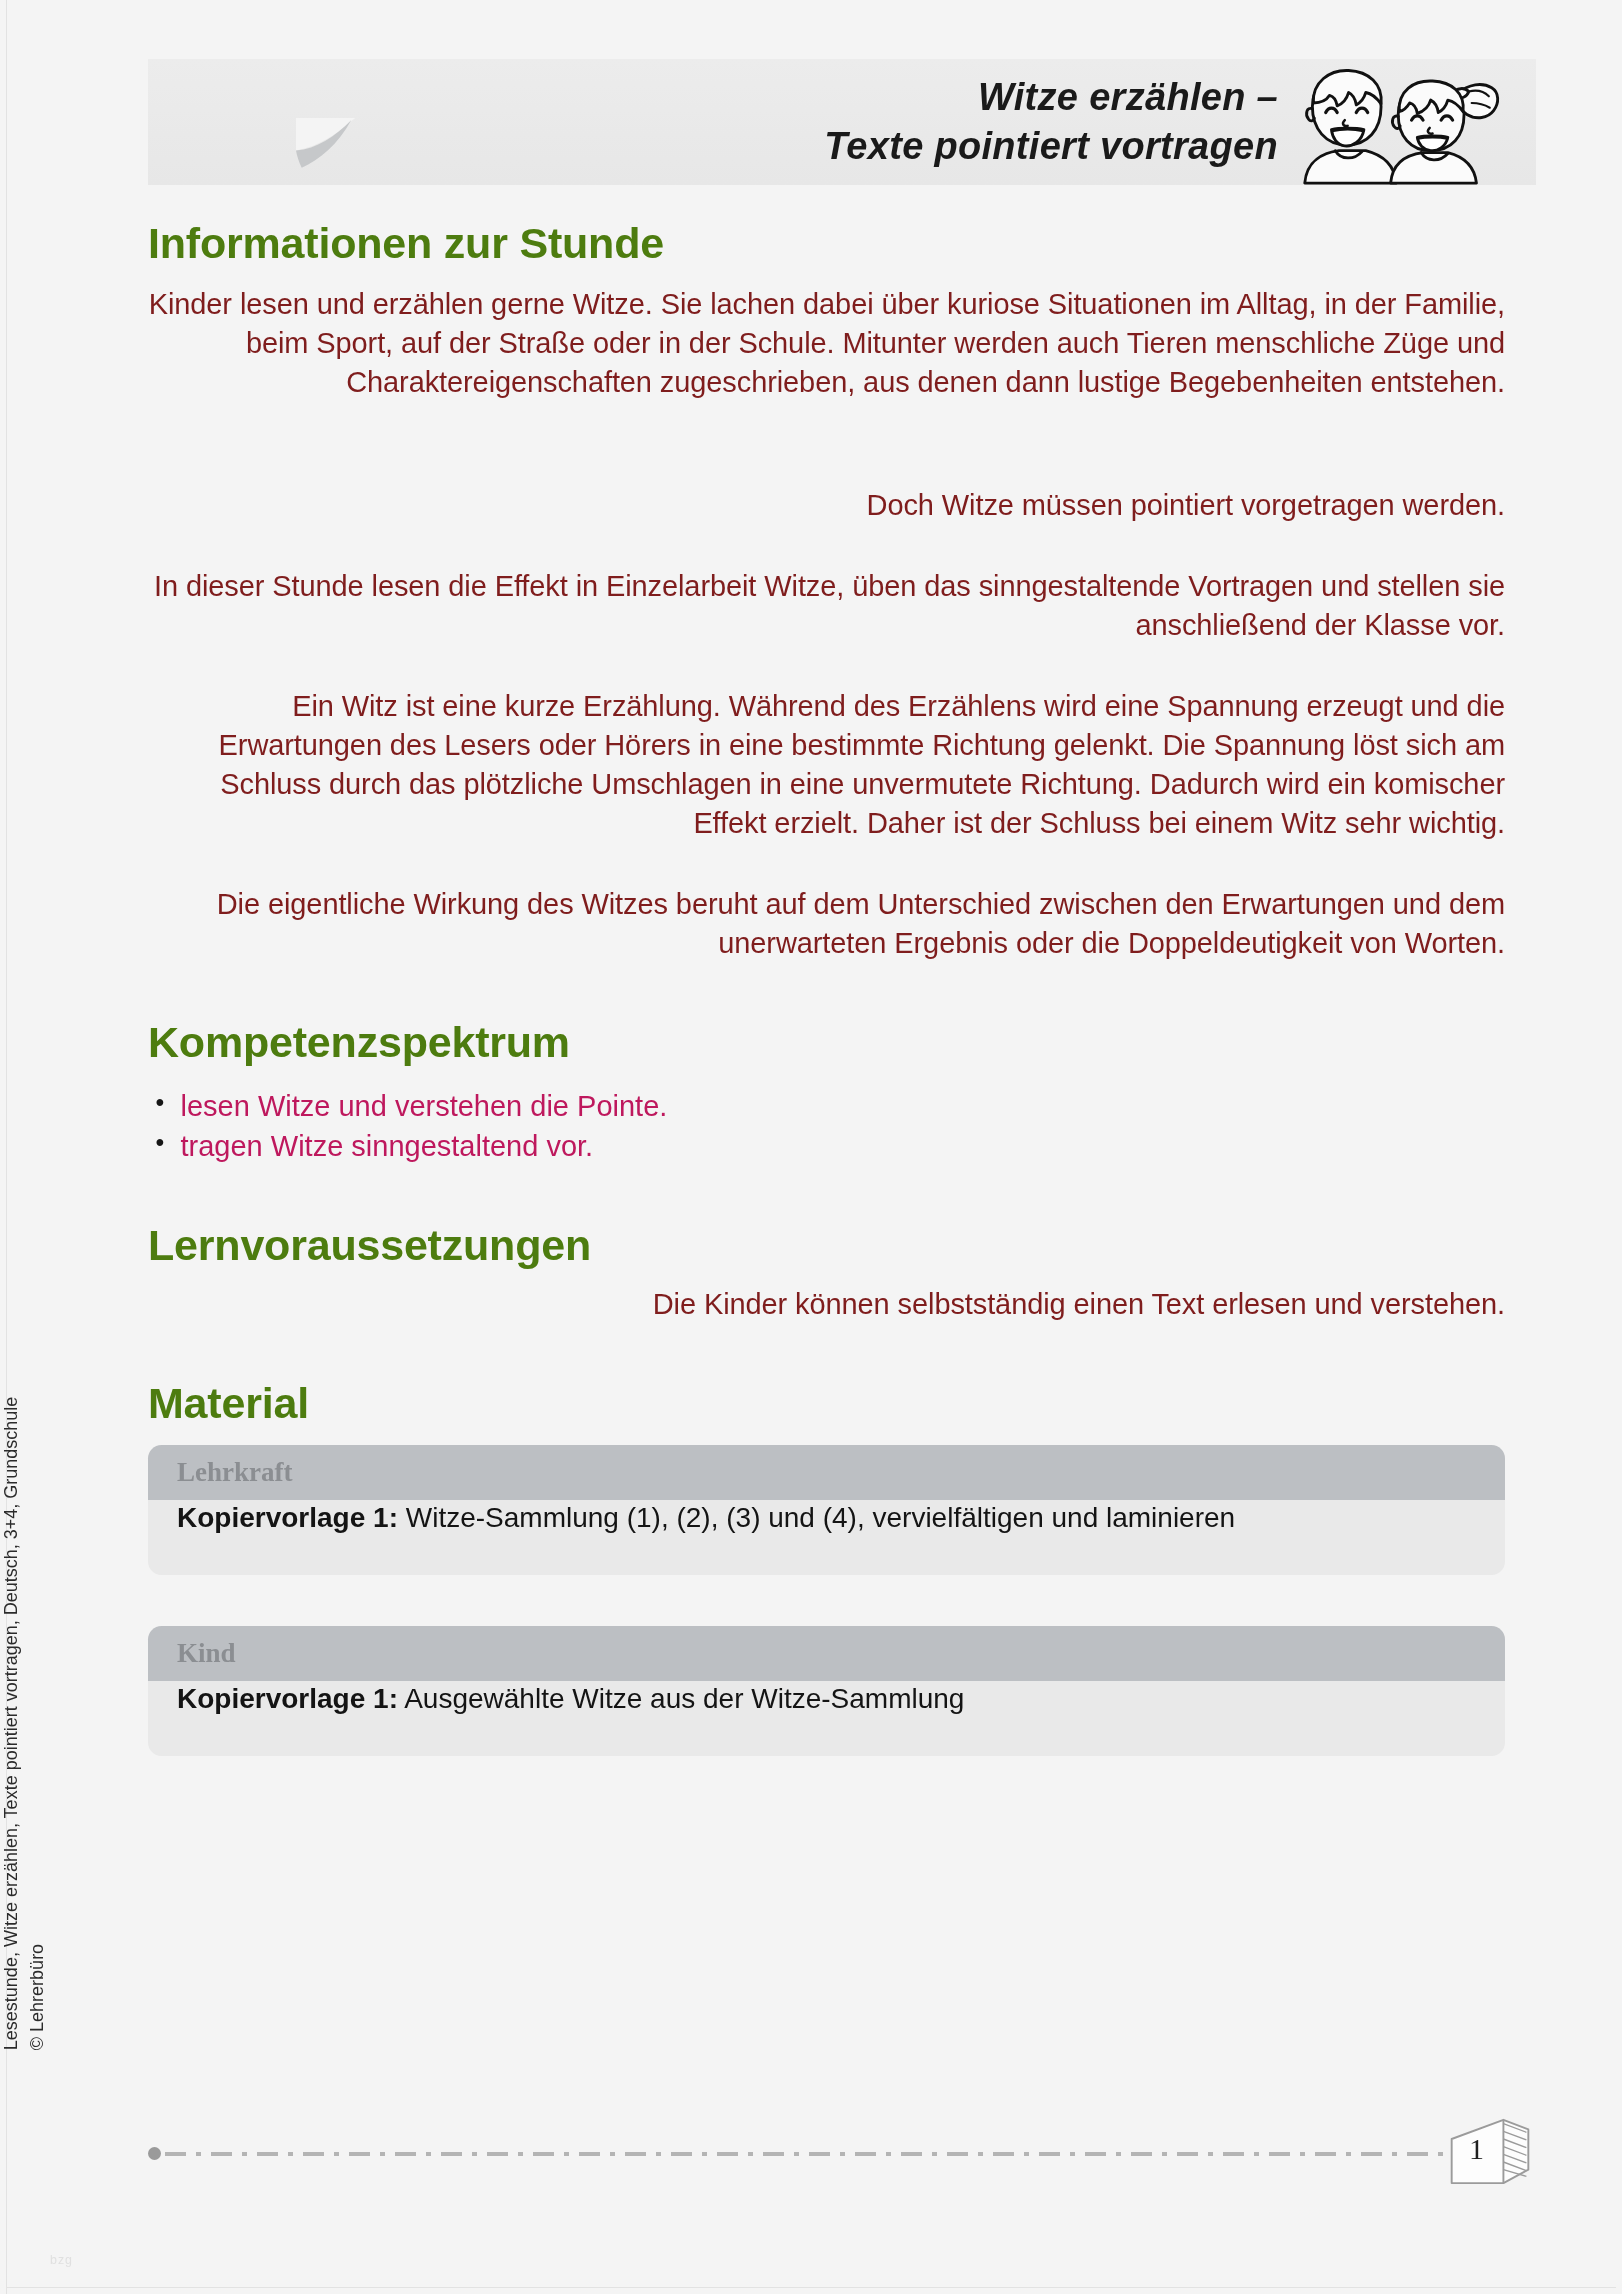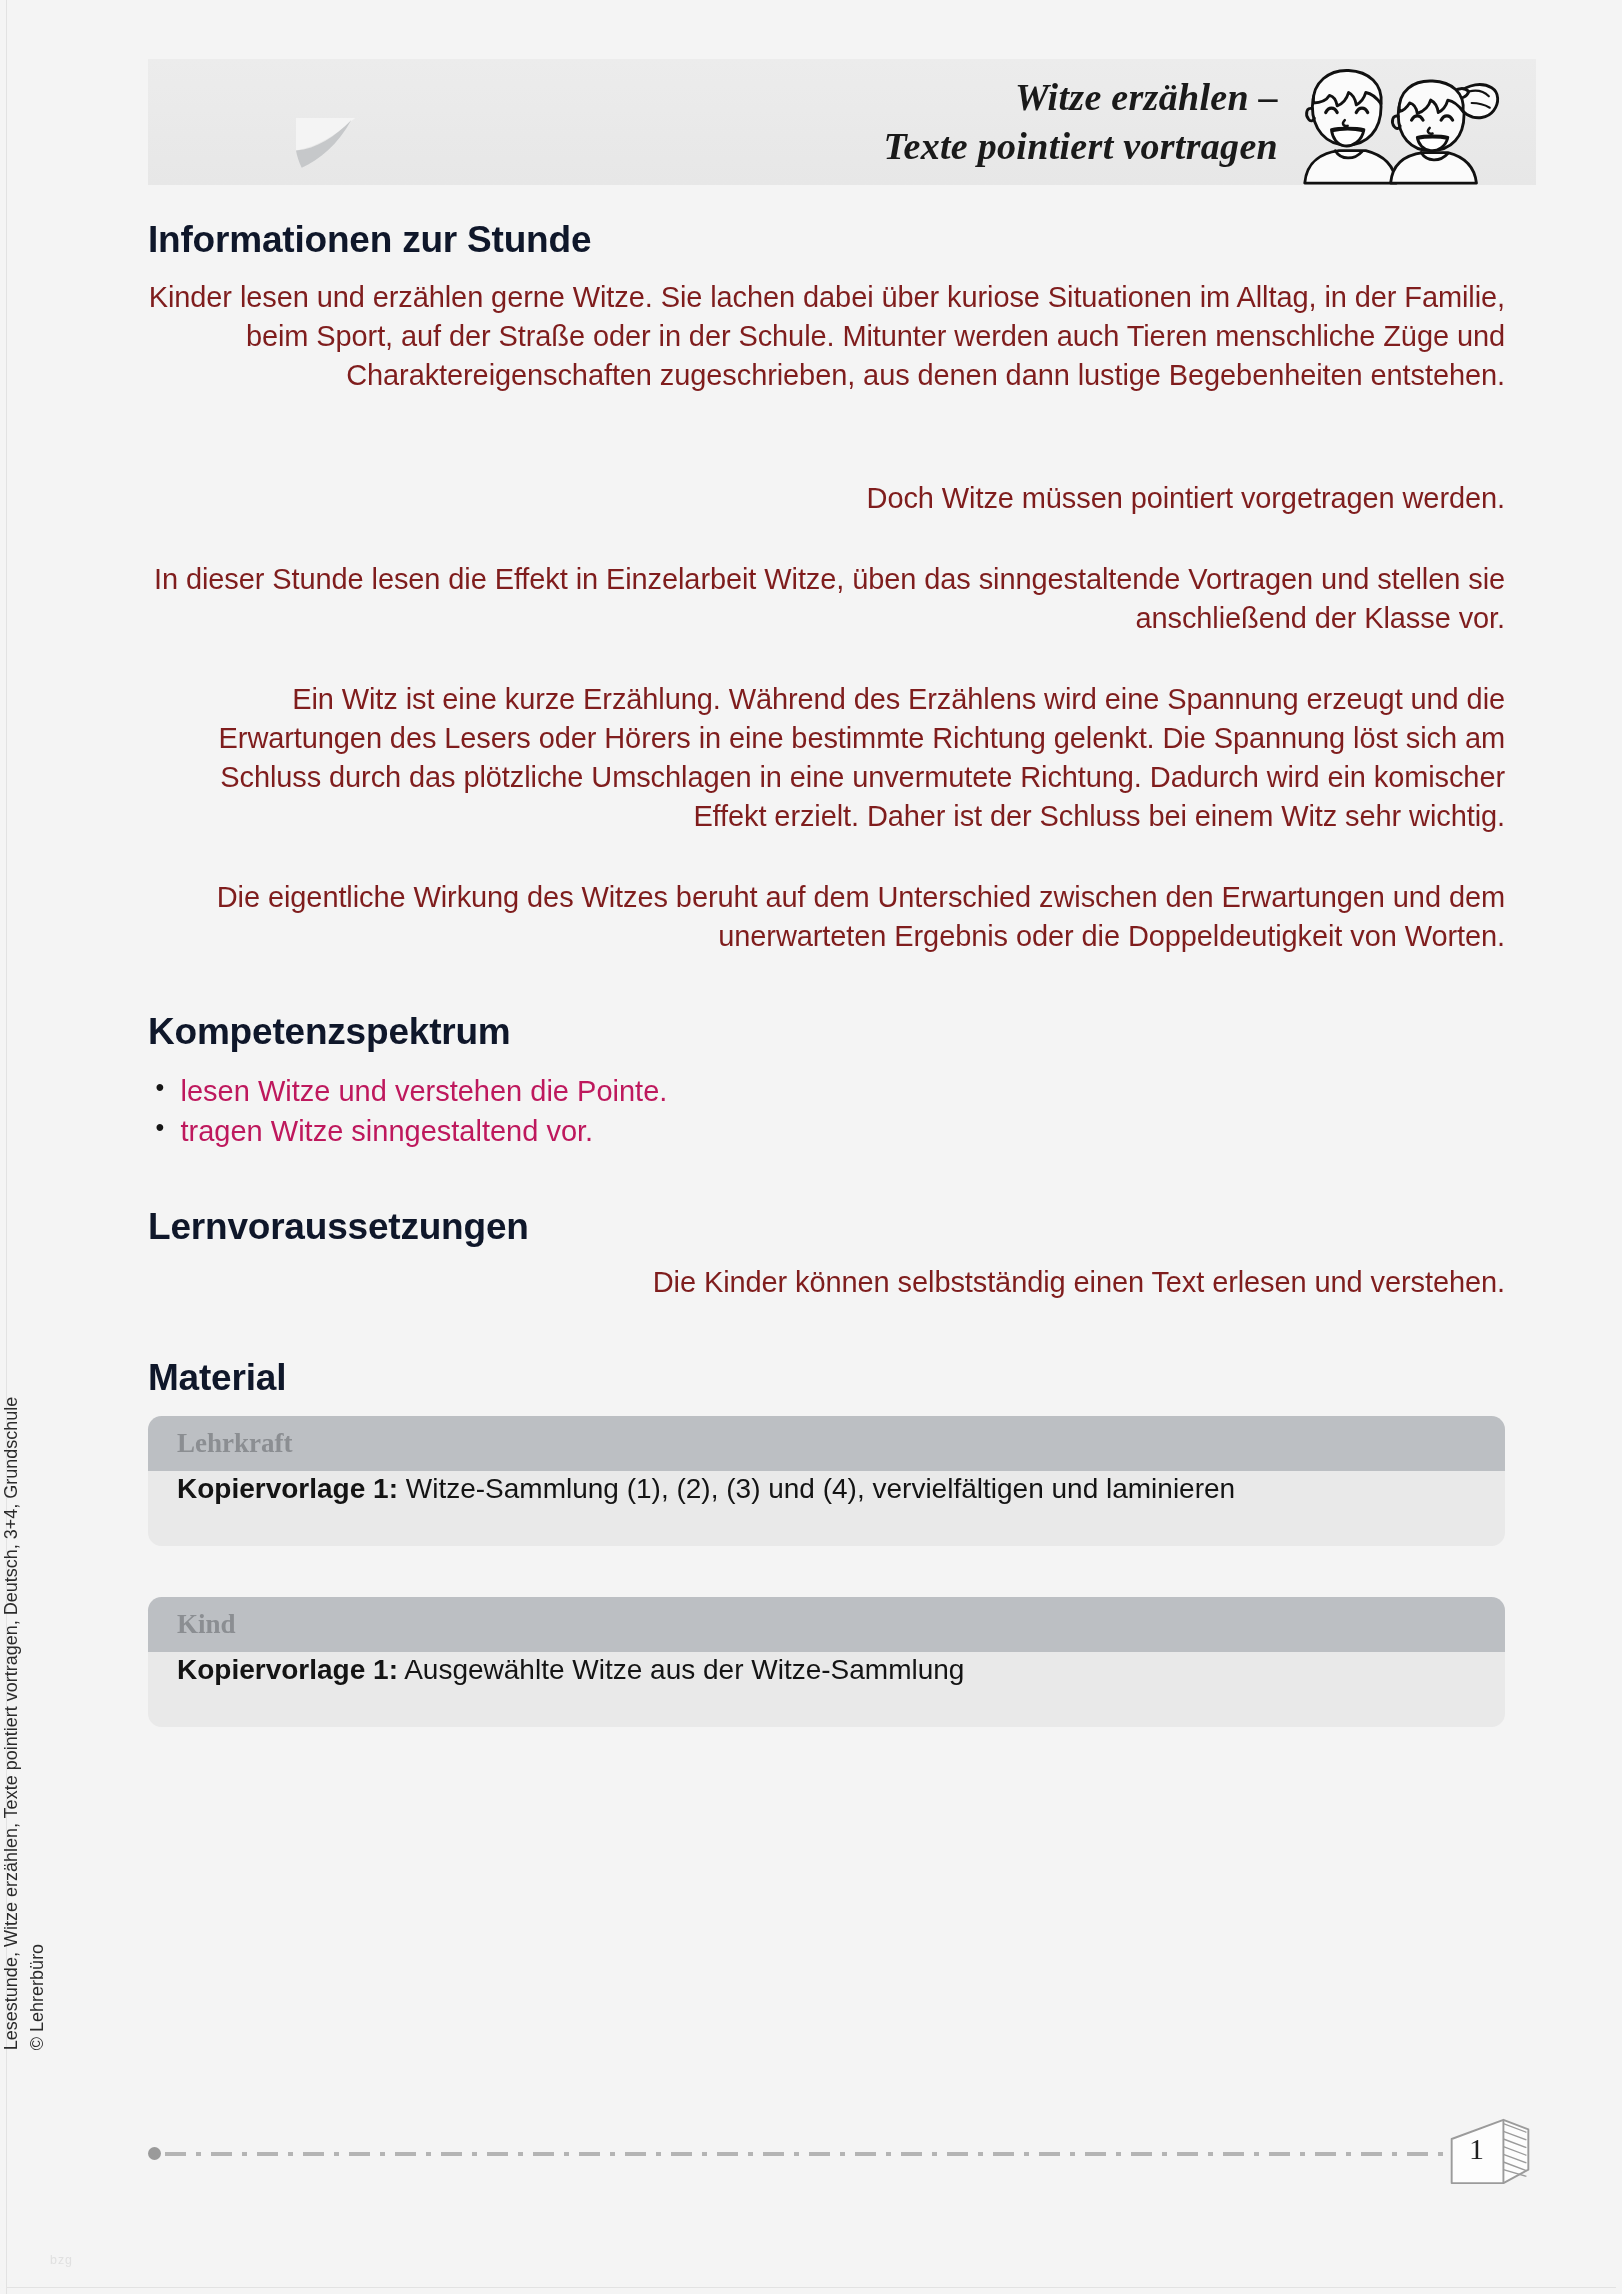--- a/index.html
+++ b/index.html
@@ -55,21 +55,21 @@
     height: 67px;
     overflow: visible;
     pointer-events: none;
   }
   .header-title {
     position: absolute;
     right: 258px;
     top: 50%;
     transform: translateY(-50%);
     text-align: right;
-    font-family: Liberation Serif, serif;
+    font-family: Liberation Sans, sans-serif;
     font-style: italic;
     font-weight: 600;
     font-size: 38px;
     line-height: 1.30;
     color: #1a1a1a;
     letter-spacing: 0.3px;
     white-space: nowrap;
   }
   .header-title .l2 { display: block; }
   .header-kids {
@@ -83,23 +83,23 @@
   
   .content {
     position: absolute;
     left: 148px;
     top: 218px;
     width: 1357px;
   }
 
   h2.section-title {
     margin: 0;
-    font-size: 37px;
+    font-size: 43px;
     font-weight: bold;
-    color: #0f172a;
+    color: #4d7c0f;
     line-height: 1.2;
     letter-spacing: -0.2px;
   }
   .gap-after-title { height: 15.3px; }
 
   p.body-text {
     margin: 0;
     font-size: 29px;
     line-height: 1.345;
     color: #7f1d1d;

